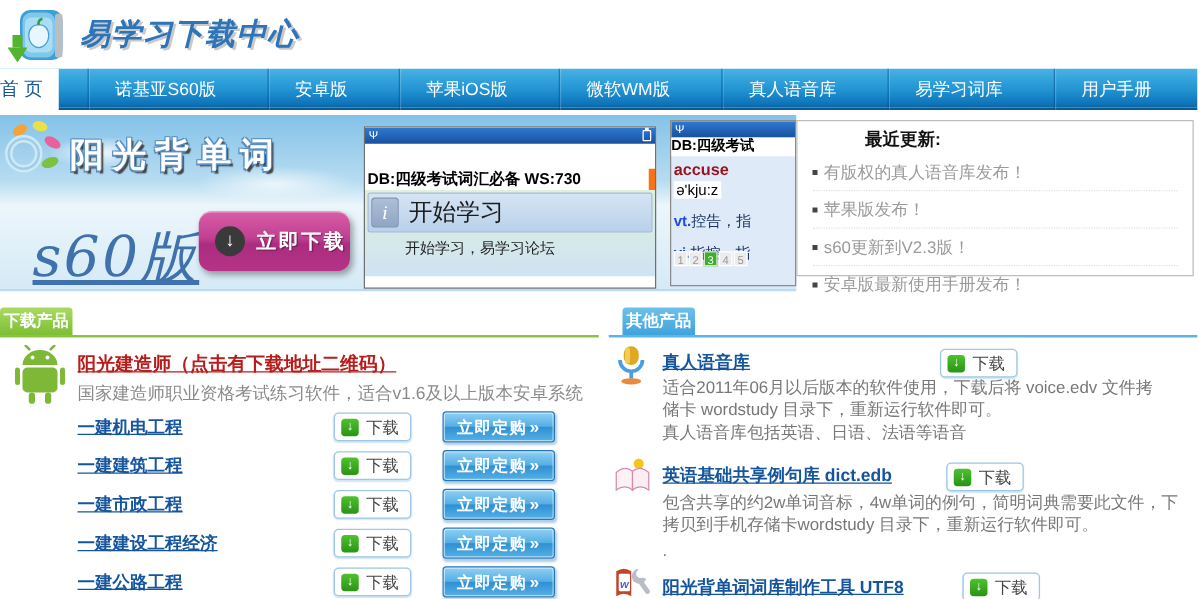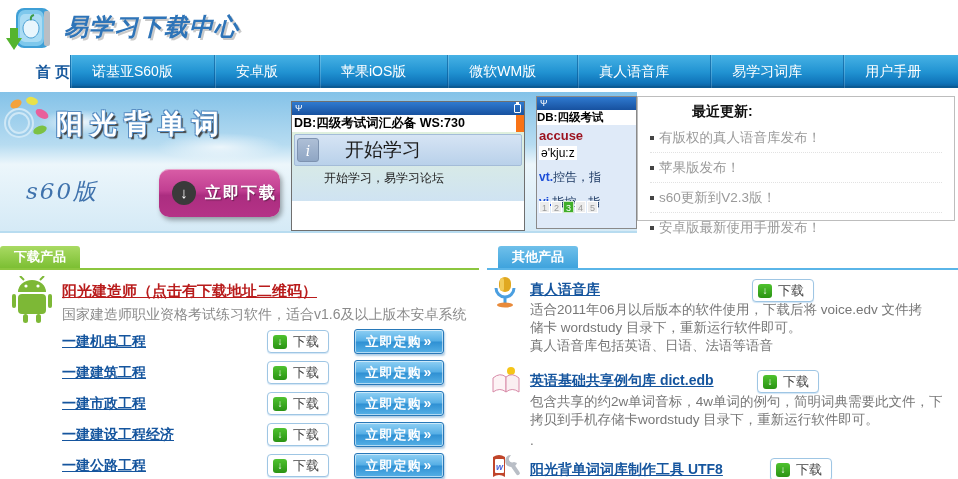--- a/index.html
+++ b/index.html
@@ -16,44 +16,44 @@
   .logo-text { font-size:24px; font-weight:bold; font-style:italic; color:#2e74b8;
                text-shadow:2px 2px 0 #c9c9c9; letter-spacing:1px; }
   .header-links { position:absolute; right:12px; top:19px; font-size:13px; color:#555; }
   .header-links span.lnk { color:#555; cursor:pointer; margin:0 9px; }
   .hl-sep { color:#aaa; }
 
   
   .navbar { position:absolute; left:0; top:55px; width:958px; height:33px;
             background:linear-gradient(#47b2e5 0%, #2193d2 55%, #0f74ba 90%, #0c64a4 100%);
             border-bottom:2px solid #0a5a94; }
-  .nav-home { position:absolute; left:0; top:0; width:70px; height:33px; background:#fff;
-              color:#17589c; font-weight:bold; font-size:15px; text-align:right;
+  .nav-home { position:absolute; left:0; top:0; width:47px; height:33px; background:#fff;
+              color:#17589c; font-weight:normal; font-size:15px; text-align:left;
               line-height:33px; cursor:pointer; }
   .nav-items { position:absolute; left:70px; top:0; height:33px; display:flex;gap:20px; }
   .nav-item { color:#fff; font-size:14px; line-height:33px; padding:0 21px;
               border-left:1px solid rgba(8,80,140,.55);
               box-shadow:inset 1px 0 0 rgba(255,255,255,.18); cursor:pointer; white-space:nowrap; }
 
   
   .hero { position:absolute; left:0; top:92px; width:958px; height:143px; }
   .hero-bg { position:absolute; left:0; top:0; width:637px; height:141px;
              border-bottom:2px solid #b8dcf0;
              background:
                radial-gradient(60px 18px at 80px 30px, rgba(255,255,255,.85), rgba(255,255,255,0) 70%),
                radial-gradient(90px 20px at 220px 55px, rgba(255,255,255,.7), rgba(255,255,255,0) 70%),
                linear-gradient(#84c2e8 0%, #b7dcf1 38%, #ecf6fb 52%, #d5eaf6 100%); }
 
   .banner-flower { position:absolute; left:2px; top:4px; }
   .banner-title { position:absolute; left:56px; top:14px; width:230px; font-size:27px; font-weight:bold;
                   color:#fff; letter-spacing:7px; white-space:nowrap;
                   text-shadow:-1px -1px 0 #5a8fc4, 1px -1px 0 #5a8fc4, -1px 1px 0 #5a8fc4,
                               2px 2px 1px #444; }
-  .banner-sub { position:absolute; left:26px; top:84px; font-size:23px; font-style:italic;
-                color:#3f72ac; font-family:"DejaVu Serif","Liberation Serif",serif; letter-spacing:2px; }
+  .banner-sub { position:absolute; left:26px; top:84px; font-size:45px; font-style:italic;
+                color:#3f72ac; font-family:"DejaVu Serif","Liberation Serif",serif; letter-spacing:2px;text-decoration:underline; }
   .banner-btn { position:absolute; left:159px; top:77px; width:121px; height:48px; border-radius:10px;
                 background:linear-gradient(#d95da6 0%, #c13f92 45%, #ab2d80 55%, #b53387 100%);
                 box-shadow:2px 3px 5px rgba(0,0,0,.35), inset 0 1px 0 rgba(255,255,255,.45);
                 display:flex; align-items:center; gap:9px; padding-left:13px; cursor:pointer; }
   .banner-btn-circle { width:24px; height:24px; border-radius:50%; background:#3a3a3a; color:#fff;
                        font-size:15px; font-weight:bold; text-align:center; line-height:23px; }
   .banner-btn-label { color:#fff; font-size:16px; font-weight:bold; letter-spacing:2px;
                       text-shadow:1px 1px 1px rgba(0,0,0,.4); }
 
   
@@ -63,29 +63,29 @@
   .p1-head svg { margin-left:38px; }
   .p1-titles { margin-left:8px; line-height:1.1; }
   .p1-title { font-size:13px; color:#222; }
   .p1-ver { font-size:11px; color:#333; }
   .p-status { height:13px; background:linear-gradient(#2f7ad0,#17519f); color:#fff;
               display:flex; justify-content:space-between; align-items:center;
               padding:0 3px; font-size:9px; line-height:13px; }
   .battery { width:7px; height:9px; border:1px solid #fff; border-radius:1px; position:relative; }
   .battery:before { content:""; position:absolute; left:1px; top:-3px; width:3px; height:2px; background:#fff; }
   .p1-db { height:17px; background:#fff; color:#000; font-weight:bold; font-size:12.5px;
-           line-height:17px; padding-left:2px; white-space:nowrap; border-right:8px solid #f97316; }
+           line-height:17px; padding-left:2px; white-space:nowrap; border-right:5px solid #f97316;margin-top:20px; }
   .p1-menu { height:69px; background:linear-gradient(#dff0dd 0%, #cfe3f2 100%); padding:2px; }
   .p1-sel { display:flex; align-items:center; gap:8px; height:32px;
             background:linear-gradient(#d6e4f4,#b9d1ea); border:1px solid #a4bcd8; border-radius:2px; }
   .p1-info { width:22px; height:24px; margin-left:2px; background:linear-gradient(#aebfd6,#8fa6c4);
              border:1px solid #7e93b0; border-radius:3px; color:#fff; text-align:center;
              line-height:24px; font-size:14px; font-style:italic;
              font-family:"DejaVu Serif","Liberation Serif",serif; }
-  .p1-sel-label { font-size:19px; color:#1c1c1c;margin-left:18px; }
+  .p1-sel-label { font-size:19px; color:#1c1c1c; }
   .p1-sub { font-size:12px; color:#222; margin:4px 0 0 30px; white-space:nowrap; }
 
   .phone2 { position:absolute; left:536px; top:4px; width:101px; height:133px;
             background:#dfeaf8; border:1px solid #8a8a8a; overflow:hidden; }
   .p2-db { height:15px; background:#fff; color:#000; font-weight:bold; font-size:11.5px;
            line-height:15px; white-space:nowrap; }
   .p2-body { position:relative; padding:3px 2px; height:104px; }
   .p2-word { color:#9b111e; font-weight:bold; font-size:13px; }
   .p2-phon { display:inline-block; background:#fff; color:#000; font-size:12px; padding:0 2px;
              white-space:nowrap; }
@@ -104,21 +104,21 @@
                  border-bottom:1px dotted #e2e2e2; cursor:pointer; display:flex; align-items:center; }
   .update-item:last-child { border-bottom:none; }
   .bullet { width:4px; height:4px; background:#444; margin-right:5px; flex:none; }
 
   
   .sec-left-head { position:absolute; left:0; top:246px; width:479px; height:24px;
                    border-bottom:2px solid #8cc63f; }
   .sec-right-head { position:absolute; left:487px; top:246px; width:471px; height:24px;
                     border-bottom:2px solid #5ab5e8; }
   .sec-tab { position:absolute; bottom:0; height:22px; line-height:22px; color:#fff;
-             font-size:13px; font-weight:bold; padding:0 14px; border-radius:3px 3px 0 0; }
+             font-size:13px; font-weight:bold; padding:0 3px; border-radius:3px 3px 0 0; }
   .sec-tab.green { left:0; background:linear-gradient(#a9da63,#7cbf33); }
   .sec-tab.blue  { left:11px; background:linear-gradient(#6fc0ea,#3fa3dd); }
 
   
   .android-icon { position:absolute; left:10px; top:276px; }
   .product-title { position:absolute; left:62px; top:282px; font-size:15px; font-weight:bold;
                    color:#b91c1c; text-decoration:underline; cursor:pointer; }
   .product-desc { position:absolute; left:62px; top:306px; font-size:14px; color:#8a8a8a; }
   .prod-row-name { position:absolute; left:62px; font-size:14px; font-weight:bold; color:#15559e;
                    text-decoration:underline; cursor:pointer; }

